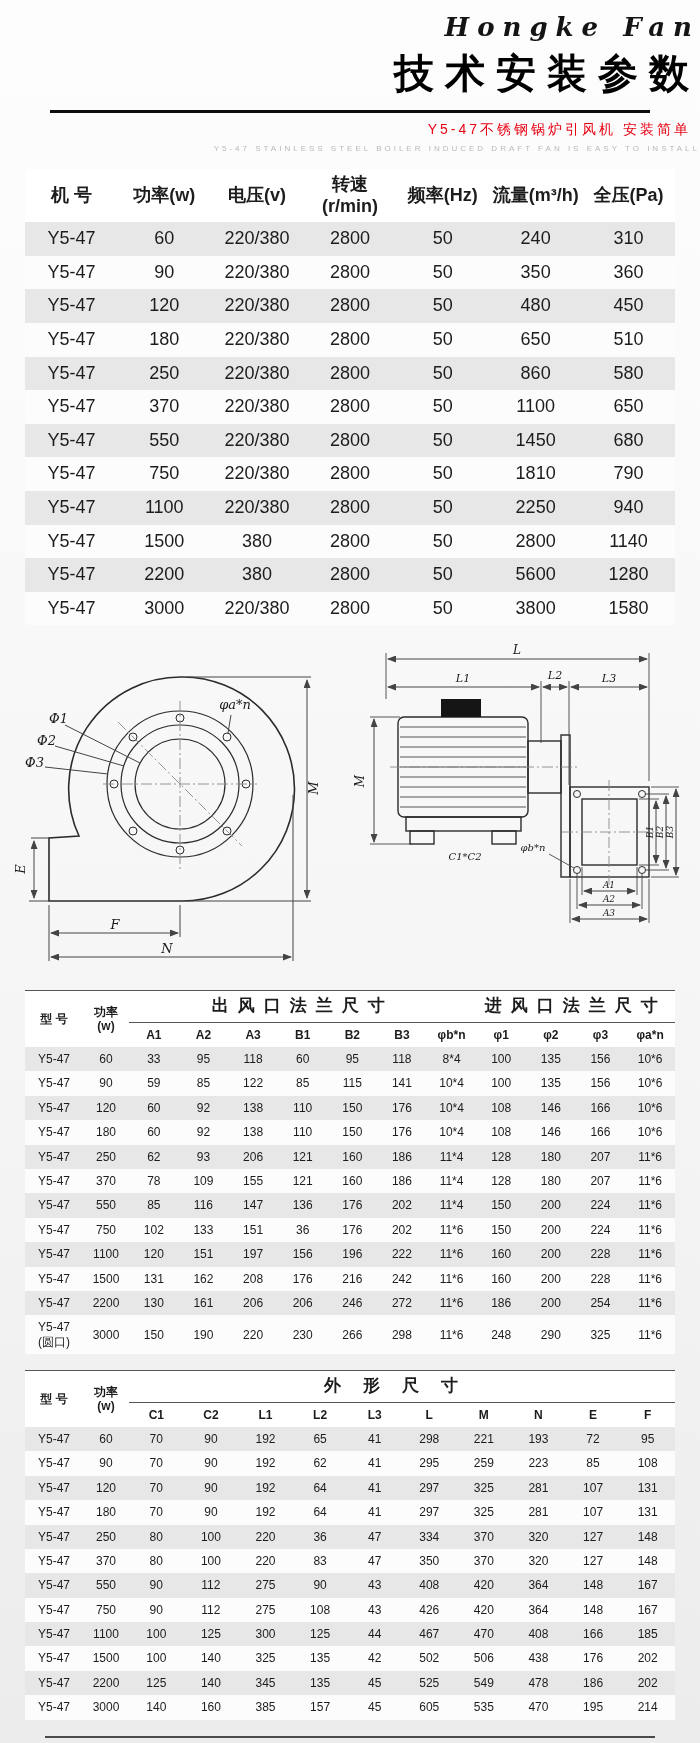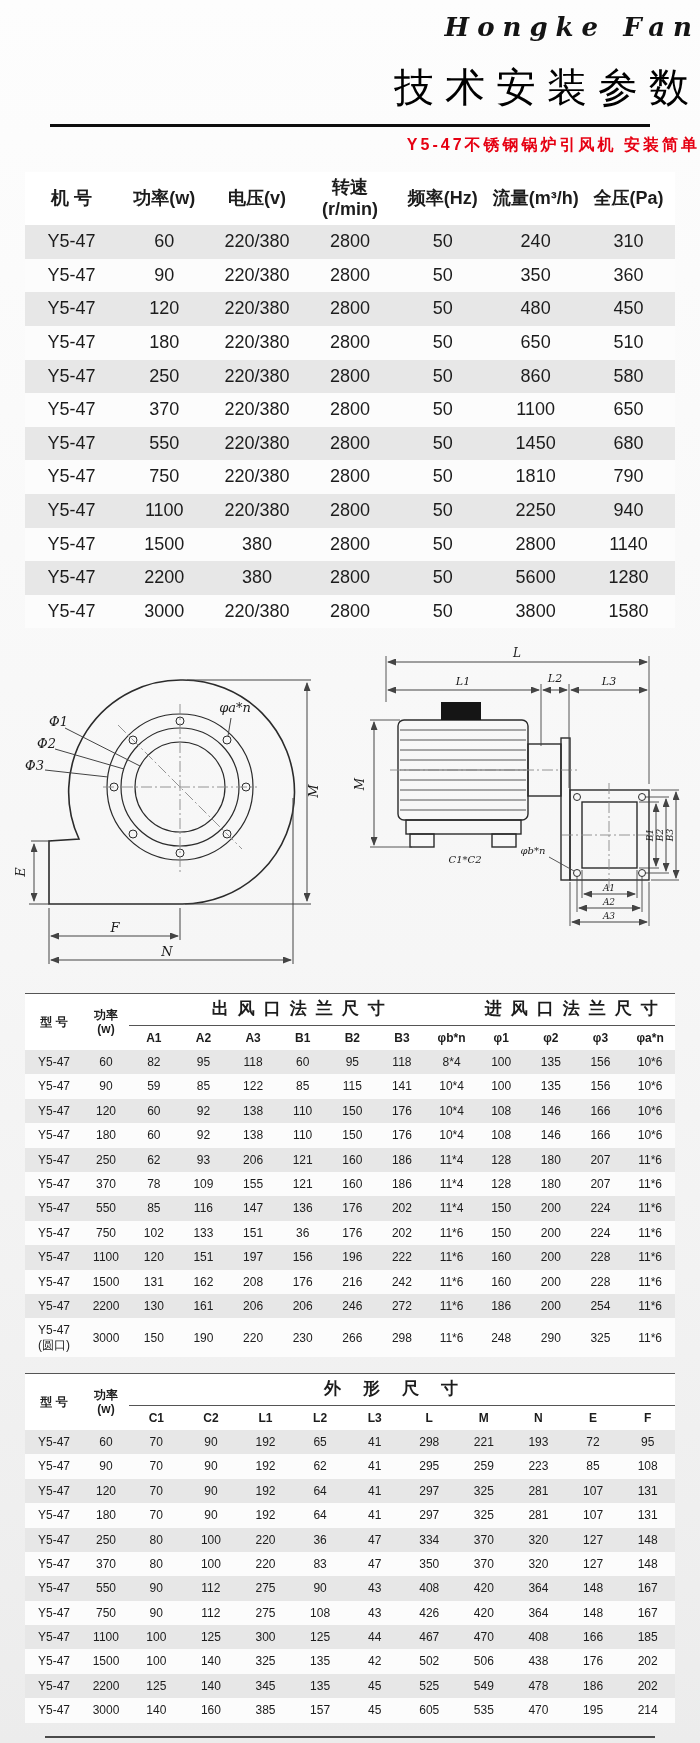--- a/index.html
+++ b/index.html
@@ -3,23 +3,23 @@
 <meta charset="utf-8">
 <style>
   html,body{margin:0;padding:0}
   body{width:700px;font-family:"Liberation Sans","DejaVu Sans",sans-serif;background:#e8e8e8}
   .page{width:700px;height:1743px;position:relative;overflow:hidden;
         background:linear-gradient(180deg,#fdfdfd 0%,#f6f6f6 55%,#ececec 100%)}
   
   .hdr{text-align:right;padding-top:12px}
   .script{font-family:"DejaVu Serif","Liberation Serif",serif;font-style:italic;font-weight:600;
           font-size:26px;letter-spacing:8px;color:#141414}
-  .title{font-size:40px;font-weight:400;letter-spacing:11px;color:#000;margin:18px 0 9px}
+  .title{font-size:40px;font-weight:700;letter-spacing:11px;color:#000;margin:4px 0 9px}
   .rule{width:600px;height:3px;background:#0d0d0d;margin:0 auto 8px}
-  .sub{font-size:16px;font-weight:700;color:#e60012;letter-spacing:3px;margin:0 0 5px}
+  .sub{font-size:14px;font-weight:400;color:#e60012;letter-spacing:3px;margin:0 9px 5px}
   .sub-en{font-size:8px;color:#b9b9b9;letter-spacing:3px}
   
   .tbl-wrap{margin:16px 25px 0}
   table.t{width:650px;border-collapse:collapse;table-layout:fixed}
   .t th,.t td{text-align:center;vertical-align:middle;white-space:pre-line;
               padding:5px 1px;color:#1c1c1c;line-height:1.2}
   .t thead th{font-weight:700;background:#fff}
   .t tbody tr:nth-child(odd){background:#e7e7e7}
   .t tbody tr:nth-child(even){background:#fcfcfc}
   .t1{font-size:18px}
@@ -39,20 +39,21 @@
 </head>
 <body>
 
 <div class="page">
 
   <header class="hdr">
     <div class="script">Hongke Fan</div>
     <h1 class="title">技术安装参数</h1>
     <div class="rule"></div>
     <h2 class="sub">Y5-47不锈钢锅炉引风机 安装简单</h2>
+    <div class="sub-en">Y5-47 STAINLESS STEEL BOILER INDUCED DRAFT FAN IS EASY TO INSTALL</div>
   </header>
 
   <section class="tbl-wrap">
     <table class="t t1">
       <thead>
         <tr>
             <th>机  号</th>
             <th>功率(w)</th>
             <th>电压(v)</th>
             <th>转速(r/min)</th>
@@ -360,21 +361,21 @@
             <th>φ1</th>
             <th>φ2</th>
             <th>φ3</th>
             <th>φa*n</th>
           </tr>
       </thead>
       <tbody>
           <tr>
             <td>Y5-47</td>
             <td>60</td>
-            <td>82</td>
+            <td>33</td>
             <td>95</td>
             <td>118</td>
             <td>60</td>
             <td>95</td>
             <td>118</td>
             <td>8*4</td>
             <td>100</td>
             <td>135</td>
             <td>156</td>
             <td>10*6</td>

